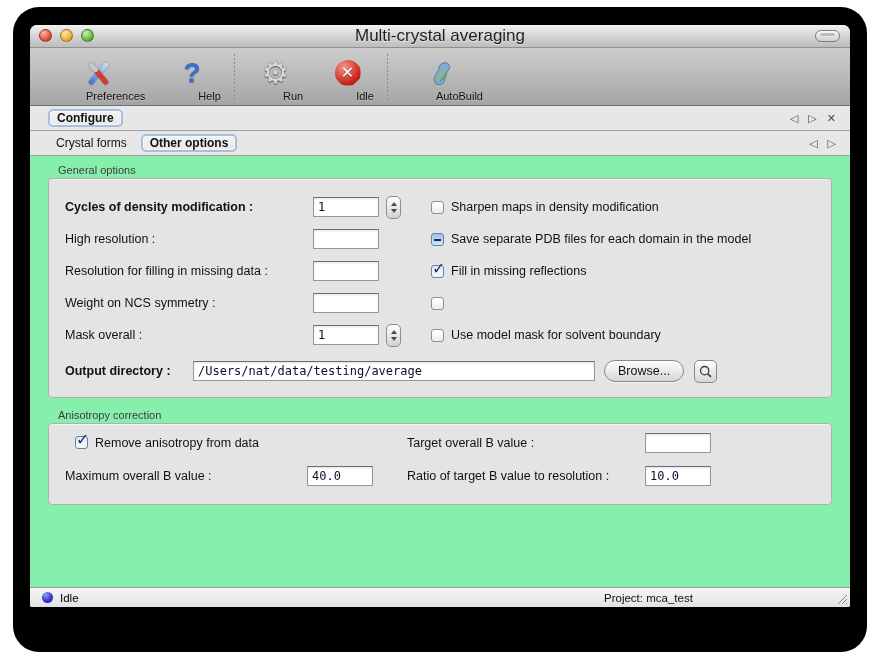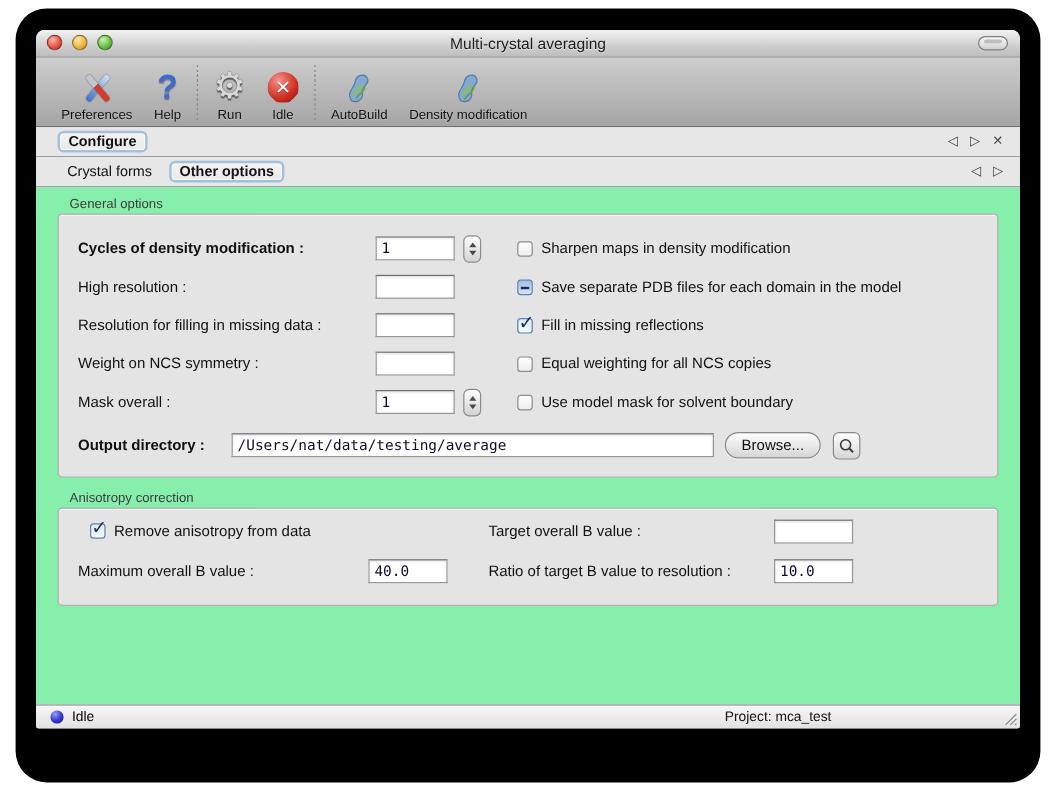--- a/index.html
+++ b/index.html
@@ -14,39 +14,39 @@
     background:#e9e9e9;border-radius:7px 7px 2px 2px;overflow:hidden;
     display:flex;flex-direction:column;
   }
   
   .titlebar{
     height:22px;flex:0 0 22px;position:relative;
     background:linear-gradient(#f2f2f2,#cfcfcf 60%,#bdbdbd);
     border-bottom:1px solid #8f8f8f;
     display:flex;align-items:center;justify-content:center;
   }
-  .title{font-size:13px;color:#1d1d1d;text-shadow:0 1px 0 rgba(255,255,255,.55);}
+  .title{font-size:17px;color:#1d1d1d;text-shadow:0 1px 0 rgba(255,255,255,.55);}
   .lights{position:absolute;left:9px;top:4px;display:flex;gap:8px;}
   .light{width:13px;height:13px;border-radius:50%;border:1px solid rgba(0,0,0,.35);box-sizing:border-box;}
   .light.red{background:radial-gradient(circle at 35% 28%,#ffb8ab,#e8574a 55%,#b0241a);}
   .light.yellow{background:radial-gradient(circle at 35% 28%,#ffe9b0,#f0b83f 55%,#c07f14);}
   .light.green{background:radial-gradient(circle at 35% 28%,#ccf2b8,#6dc148 55%,#3a8a1e);}
   .pill{position:absolute;right:10px;top:5px;width:25px;height:12px;border-radius:7px;
     border:1px solid #7d7d7d;background:linear-gradient(#fbfbfb,#cfcfcf);box-sizing:border-box;}
   .pill:after{content:"";display:block;margin:2px 4px;height:3px;border-radius:2px;background:#bdbdbd;}
   
   .toolbar{
     height:58px;flex:0 0 58px;display:flex;align-items:flex-end;
     background:linear-gradient(#cdcdcd,#a5a5a5);
     border-bottom:1px solid #6f6f6f;padding:0 0 3px 12px;box-sizing:border-box;
   }
   .tool{display:flex;flex-direction:column;align-items:center;justify-content:flex-end;
     padding:0 9px;height:52px;cursor:default;}
   .tool .ticon{height:33px;display:flex;align-items:center;justify-content:center;}
-  .tool .tlabel{font-size:11px;color:#111;margin-top:1px;text-shadow:0 1px 0 rgba(255,255,255,.25);white-space:nowrap;}
+  .tool .tlabel{font-size:11px;color:#111;margin-top:1px;text-shadow:0 1px 0 rgba(255,255,255,.25);white-space:nowrap;margin-left:35px;}
   .tsep{width:1px;height:46px;margin:0 4px 2px 4px;
     background:repeating-linear-gradient(#8a8a8a 0 2px,transparent 2px 4px);}
   
   .ic-tools{position:relative;width:30px;height:30px;}
   .ic-tools .bar1{position:absolute;left:13px;top:2px;width:5px;height:27px;border-radius:2px;
     background:linear-gradient(#cfe0f5,#3f6fd0);transform:rotate(40deg);box-shadow:0 0 1px #234;}
   .ic-tools .bar2{position:absolute;left:13px;top:2px;width:5px;height:27px;border-radius:2px;
     background:linear-gradient(#bfc7cf 0 40%,#d23b2e 40%);transform:rotate(-40deg);box-shadow:0 0 1px #411;}
   .ic-q{font-size:28px;font-weight:bold;color:#3a6cd4;text-shadow:0 1px 1px rgba(0,0,30,.4);line-height:1;}
   .ic-gear{font-size:30px;line-height:1;color:#d8d8d8;text-shadow:0 1px 1px #555, 0 0 1px #444;}
@@ -162,30 +162,20 @@
     <div class="tool">
       <div class="ticon">
         <svg class="ic-protein" viewBox="0 0 30 30">
           <path d="M9 26 C4 19 11 16 12 10 C13 4 20 3 22 7 C25 12 17 14 18 19 C19 25 14 28 9 26 Z" fill="#7ea7d6" stroke="#49759f" stroke-width="1" opacity="0.9"></path>
           <path d="M10 22 C12 16 16 19 17 12" stroke="#8cc63f" stroke-width="1.6" fill="none"></path>
           <path d="M13 24 C15 19 19 21 20 14" stroke="#6aa12f" stroke-width="1.4" fill="none"></path>
         </svg>
       </div>
       <div class="tlabel">AutoBuild</div>
     </div>
-    <div class="tool">
-      <div class="ticon">
-        <svg class="ic-protein" viewBox="0 0 30 30">
-          <path d="M9 26 C4 19 11 16 12 10 C13 4 20 3 22 7 C25 12 17 14 18 19 C19 25 14 28 9 26 Z" fill="#7ea7d6" stroke="#49759f" stroke-width="1" opacity="0.9"></path>
-          <path d="M10 22 C12 16 16 19 17 12" stroke="#8cc63f" stroke-width="1.6" fill="none"></path>
-          <path d="M12 25 C14 20 19 21 20 14" stroke="#6aa12f" stroke-width="1.4" fill="none"></path>
-        </svg>
-      </div>
-      <div class="tlabel">Density modification</div>
-    </div>
   </div>
 
   <div class="tabrow">
     <div class="tab selected">Configure</div>
     <div class="tabnav">
       <span>◁</span>
       <span>▷</span>
       <span>✕</span>
     </div>
   </div>
@@ -242,21 +232,20 @@
           </div>
         </div>
 
         <div class="frow">
           <div class="flabel">Weight on NCS symmetry :</div>
           <div class="fin">
             <input class="tx small" value="" style="">
           </div>
           <div class="cbrow">
             <div class="cb"></div>
-            <div class="cblabel">Equal weighting for all NCS copies</div>
           </div>
         </div>
 
         <div class="frow">
           <div class="flabel">Mask overall :</div>
           <div class="fin">
             <input class="tx small" value="1" style="">
             <div class="spinner">
                 <div class="spup"></div>
                 <div class="spdn"></div>

